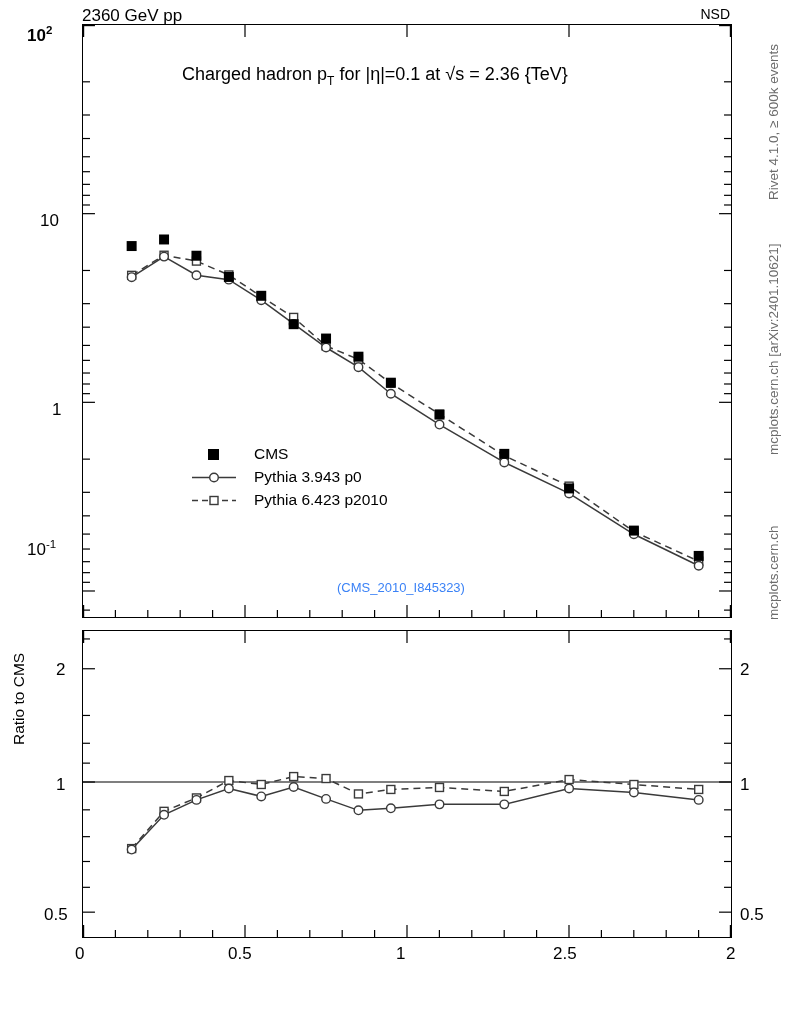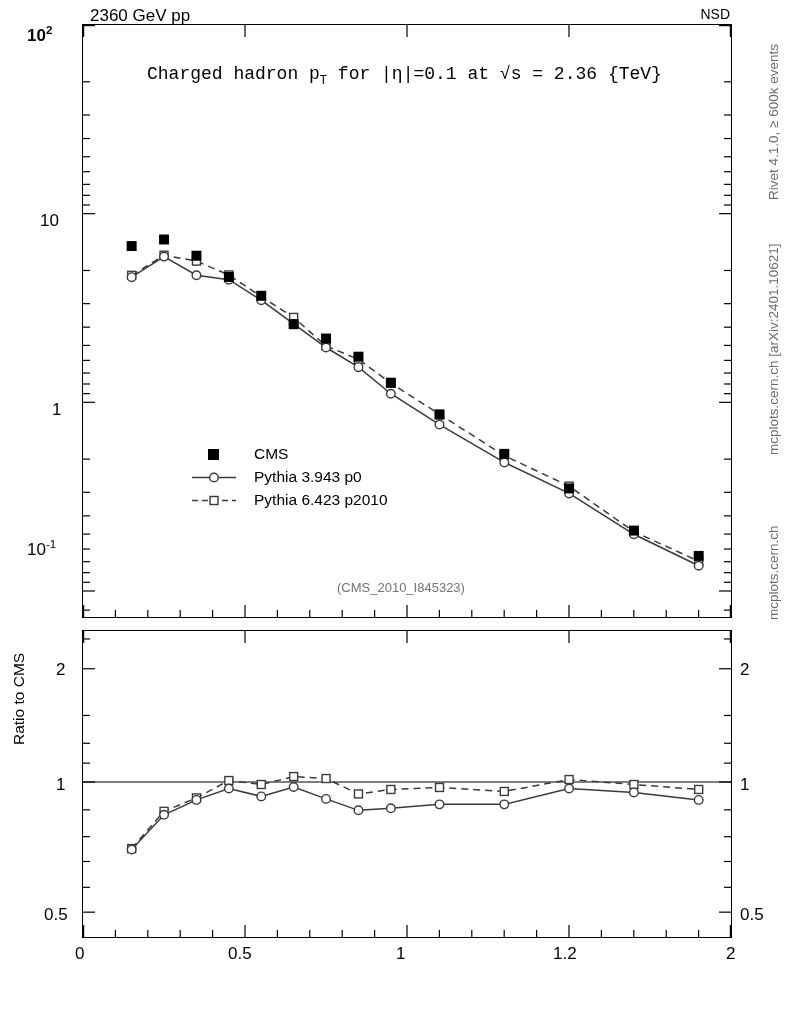--- a/index.html
+++ b/index.html
@@ -2,38 +2,38 @@
 <html><head>
 <meta charset="utf-8">
 <style>
   html,body{margin:0;padding:0;background:#ffffff;}
   body{width:786px;height:1024px;font-family:"Liberation Sans",sans-serif;color:#000;}
   #root{position:relative;width:786px;height:1024px;overflow:hidden;}
 
   .txt{position:absolute;white-space:nowrap;}
 
   
-  #hdr-left{left:82px;top:6px;font-size:17px;margin-left:8px;}
+  #hdr-left{left:82px;top:6px;font-size:17px;}
   #hdr-right{right:56px;top:6px;font-size:14px;}
 
   
   .rot{position:absolute;transform-origin:0 0;transform:rotate(-90deg);font-size:13.5px;white-space:nowrap;}
   #rv-ver{left:766px;top:200px;color:#6b6b6b;}
   #rv-arx{left:766px;top:455px;color:#6b6b6b;}
   #rv-mcp{left:766px;top:620px;color:#6b6b6b;}
 
   
   #main-panel{position:absolute;left:82px;top:24px;width:650px;height:594px;border:1.3px solid #000;box-sizing:border-box;background:#fff;}
   #ratio-panel{position:absolute;left:82px;top:630px;width:650px;height:308px;border:1.3px solid #000;box-sizing:border-box;background:#fff;}
 
   .plotsvg{position:absolute;left:0;top:0;width:100%;height:100%;overflow:visible;}
 
   
-  #plot-title{left:147px;top:64px;font-size:18px;font-family:Liberation Mono, monospace;}
-  #watermark{left:337px;top:580px;font-size:13px;color:#737373;}
+  #plot-title{left:182px;top:64px;font-size:18px;}
+  #watermark{left:337px;top:580px;font-size:13px;color:#3b82f6;}
 
   
   .ylab{position:absolute;font-size:17px;text-align:right;}
   #yl-100{left:27px;top:24px;font-weight:bold;}
   #yl-10{left:40px;top:211px;}
   #yl-1{left:52px;top:400px;}
   #yl-01{left:27px;top:538px;}
   .exp{font-size:11.5px;vertical-align:super;}
 
   
@@ -369,16 +369,16 @@
   <div class="txt" id="rl-1-l">1</div>
   <div class="txt" id="rl-05-l">0.5</div>
   <div class="txt" id="rl-2-r">2</div>
   <div class="txt" id="rl-1-r">1</div>
   <div class="txt" id="rl-05-r">0.5</div>
   <div id="ratio-ylabel">Ratio to CMS</div>
 
   <div class="xlab" id="xl-0">0</div>
   <div class="xlab" id="xl-05">0.5</div>
   <div class="xlab" id="xl-1">1</div>
-  <div class="xlab" id="xl-15">1.2</div>
+  <div class="xlab" id="xl-15">2.5</div>
   <div class="xlab" id="xl-2">2</div>
 
 </div>
 
 </body></html>

